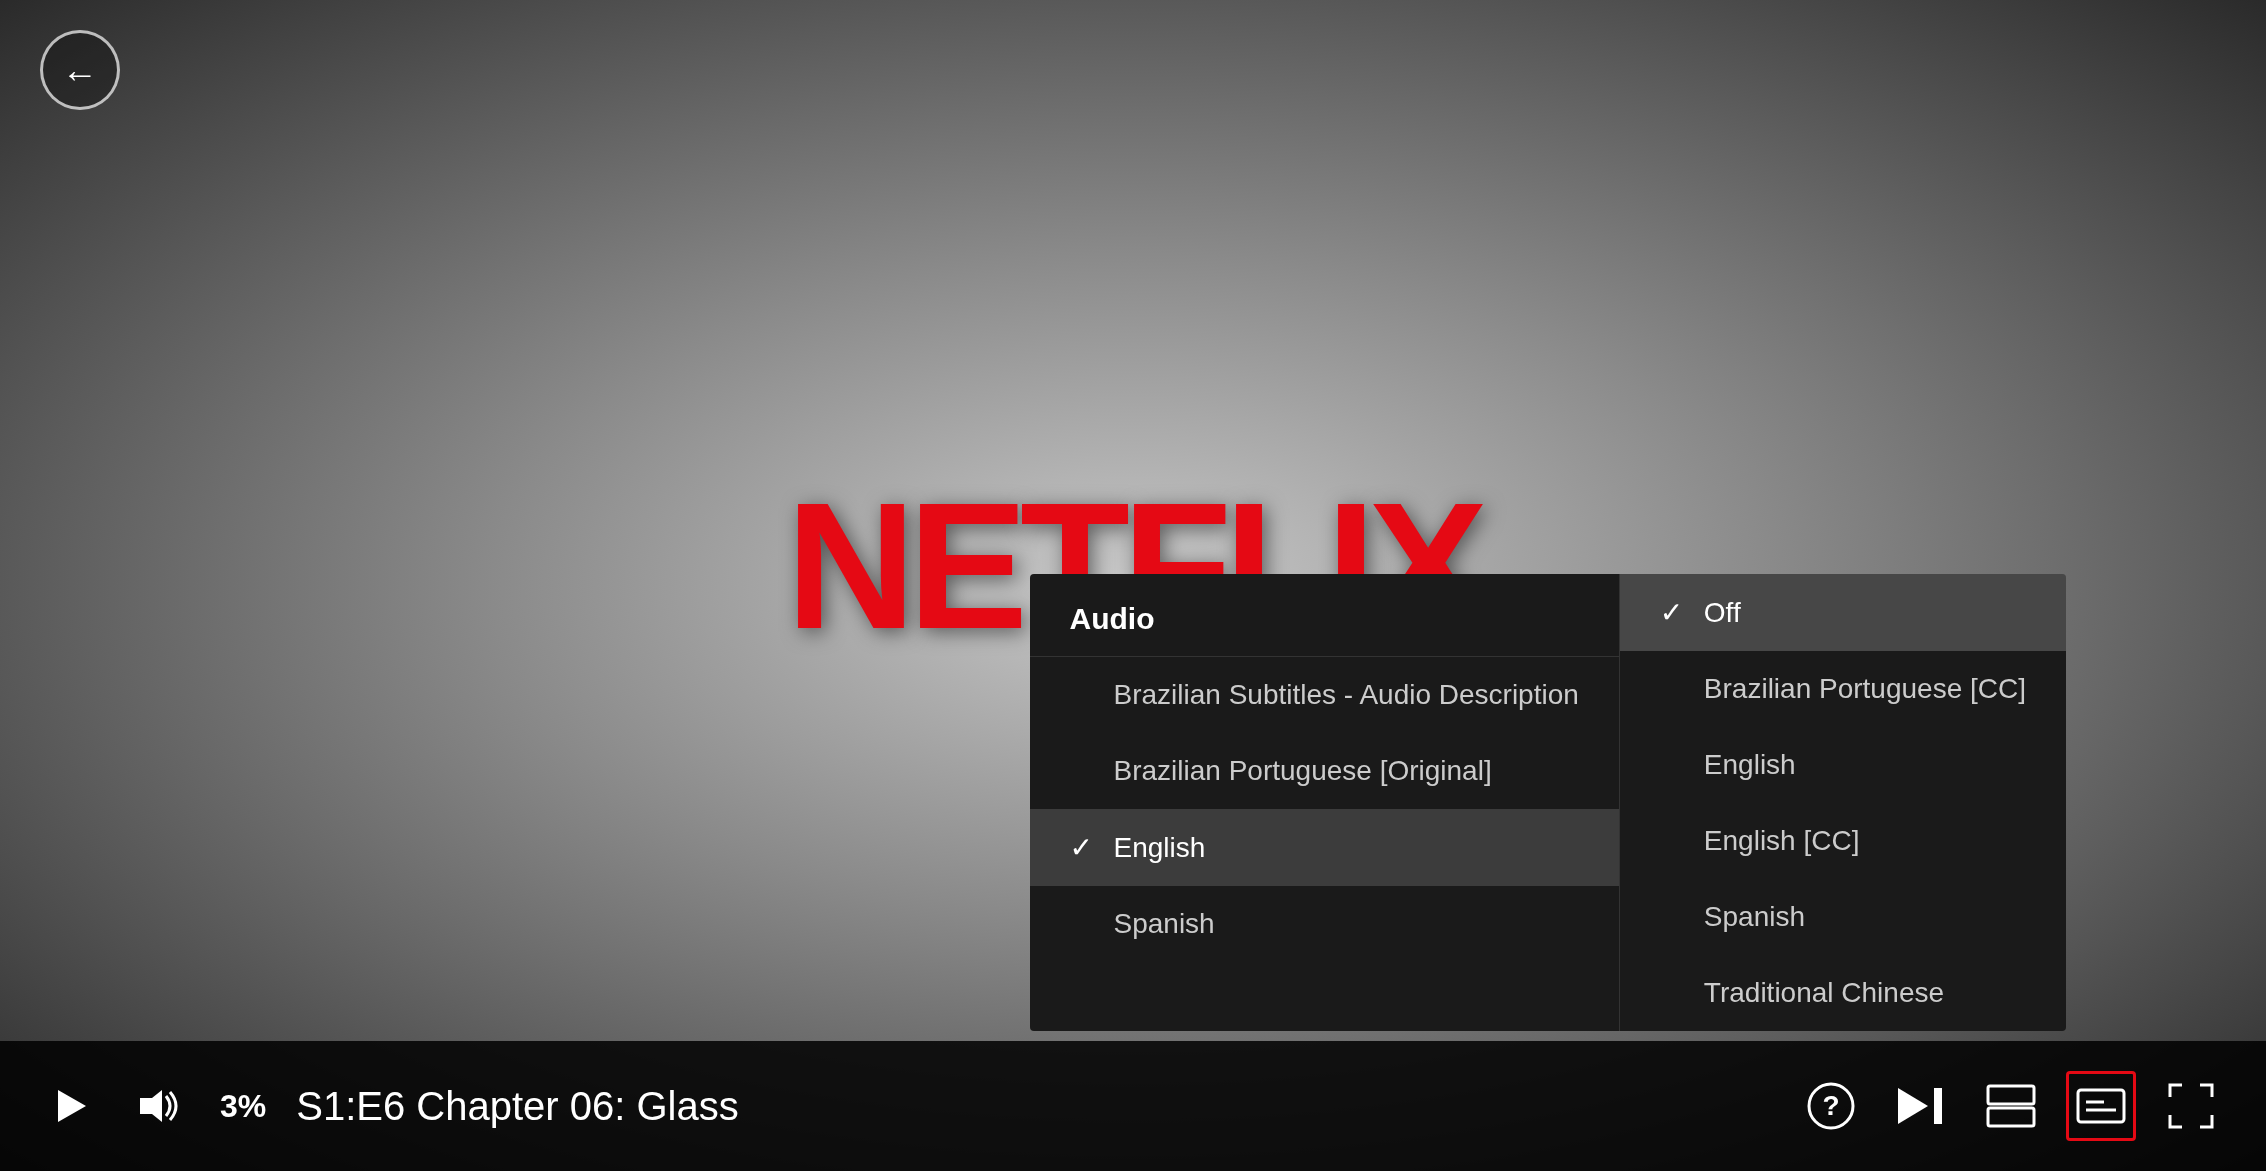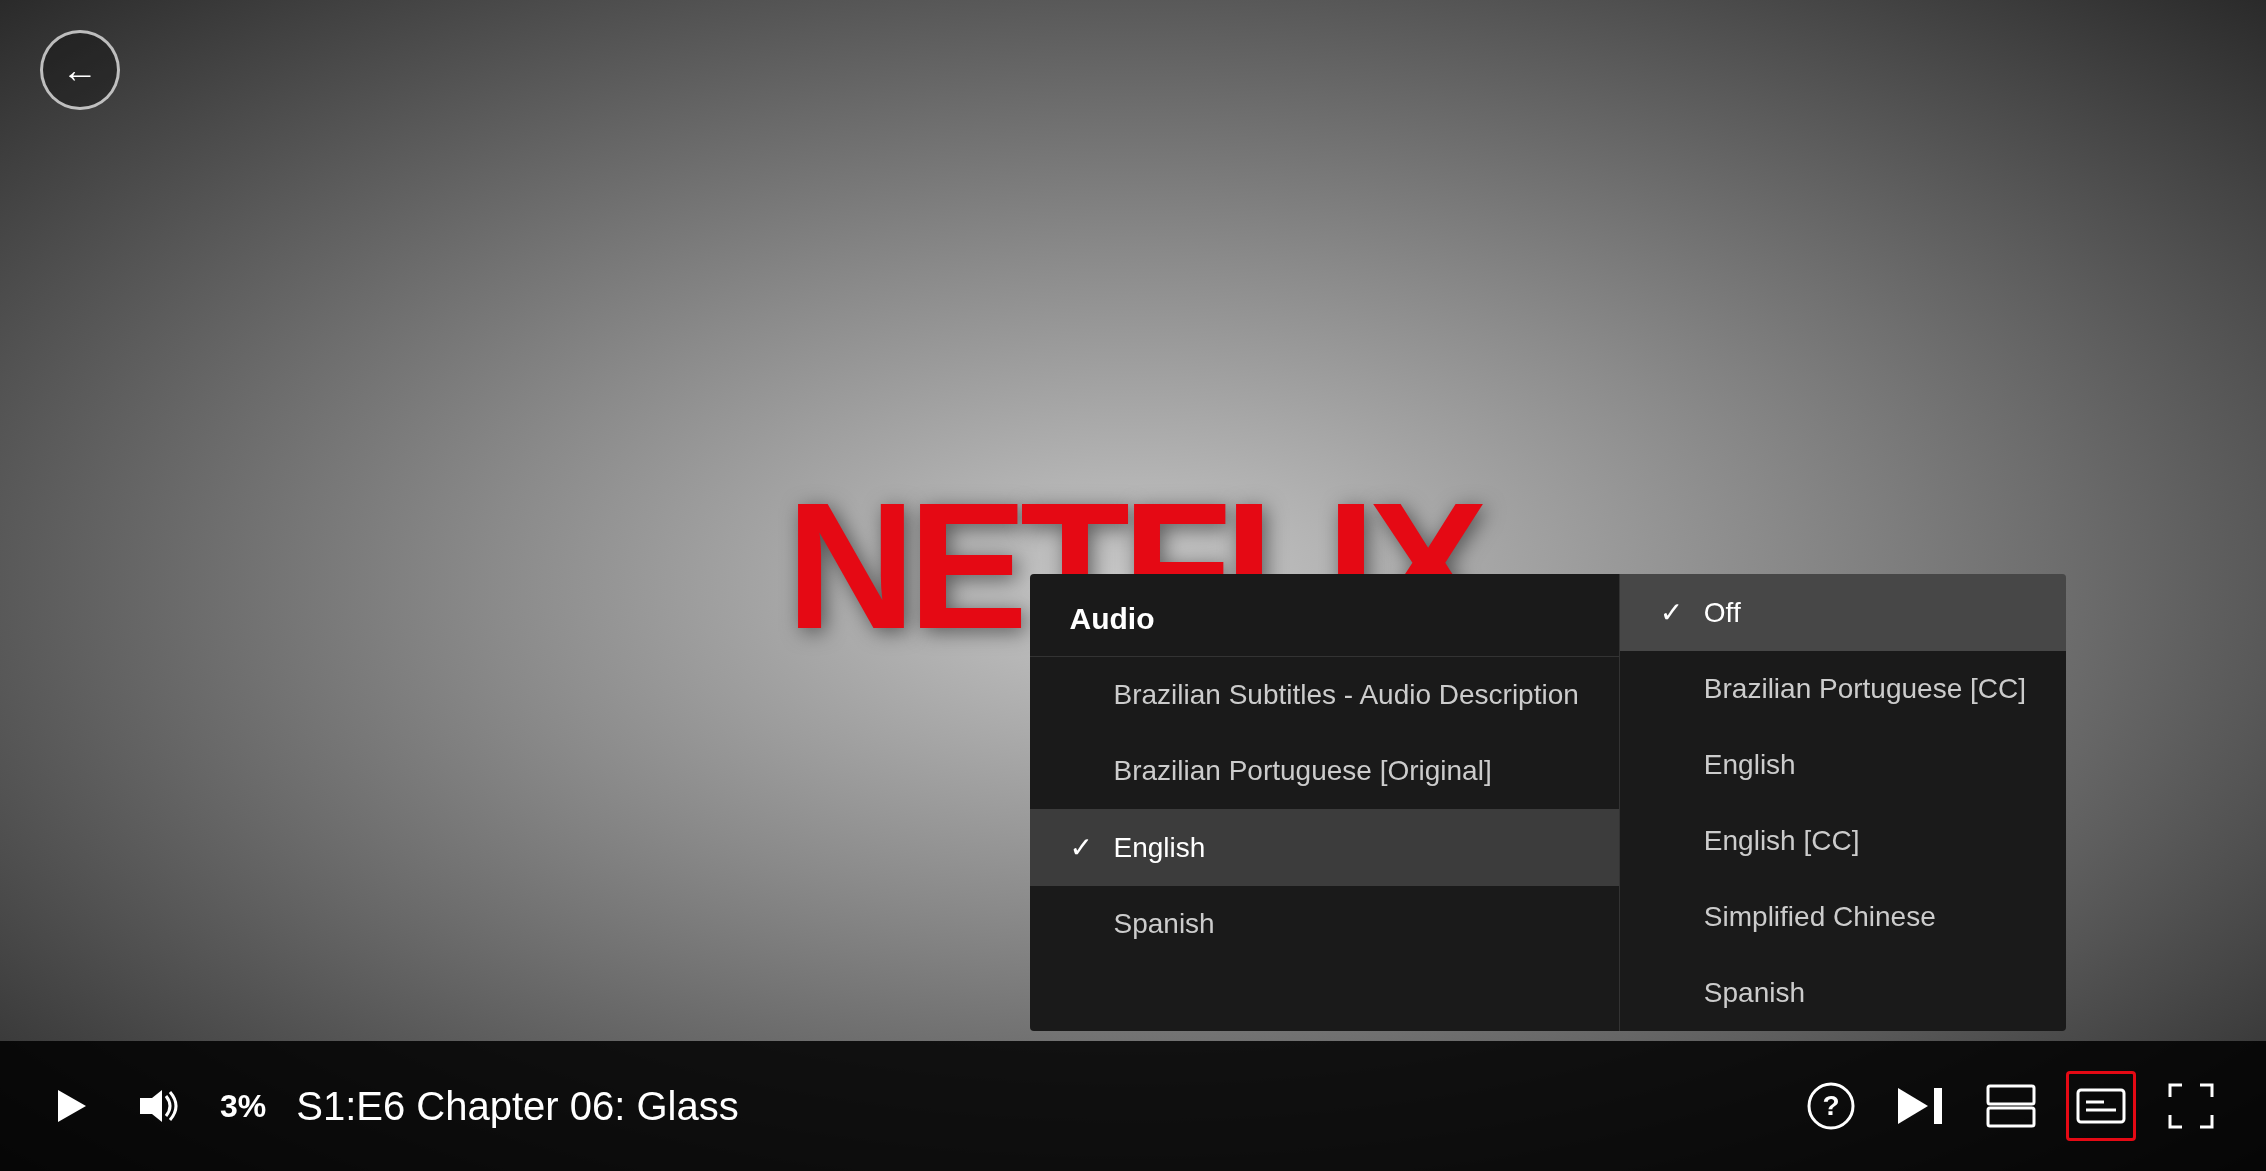--- a/index.html
+++ b/index.html
@@ -227,25 +227,25 @@
       <div class="panel-item">
         <span class="check-placeholder"></span>
         <span>English</span>
       </div>
       <div class="panel-item">
         <span class="check-placeholder"></span>
         <span>English [CC]</span>
       </div>
       <div class="panel-item">
         <span class="check-placeholder"></span>
-        <span>Simplified Chinese</span>
-      </div>
-      <div class="panel-item">
-        <span class="check-placeholder"></span>
         <span>Spanish</span>
+      </div>
+      <div class="panel-item">
+        <span class="check-placeholder"></span>
+        <span>Traditional Chinese</span>
       </div>
     </div>
   </div>
 
   <div id="controls-bar">
 
     <div class="control-btn">
       <svg width="40" height="40" viewBox="0 0 40 40" fill="white">
         <polygon points="8,4 36,20 8,36"></polygon>
       </svg>

